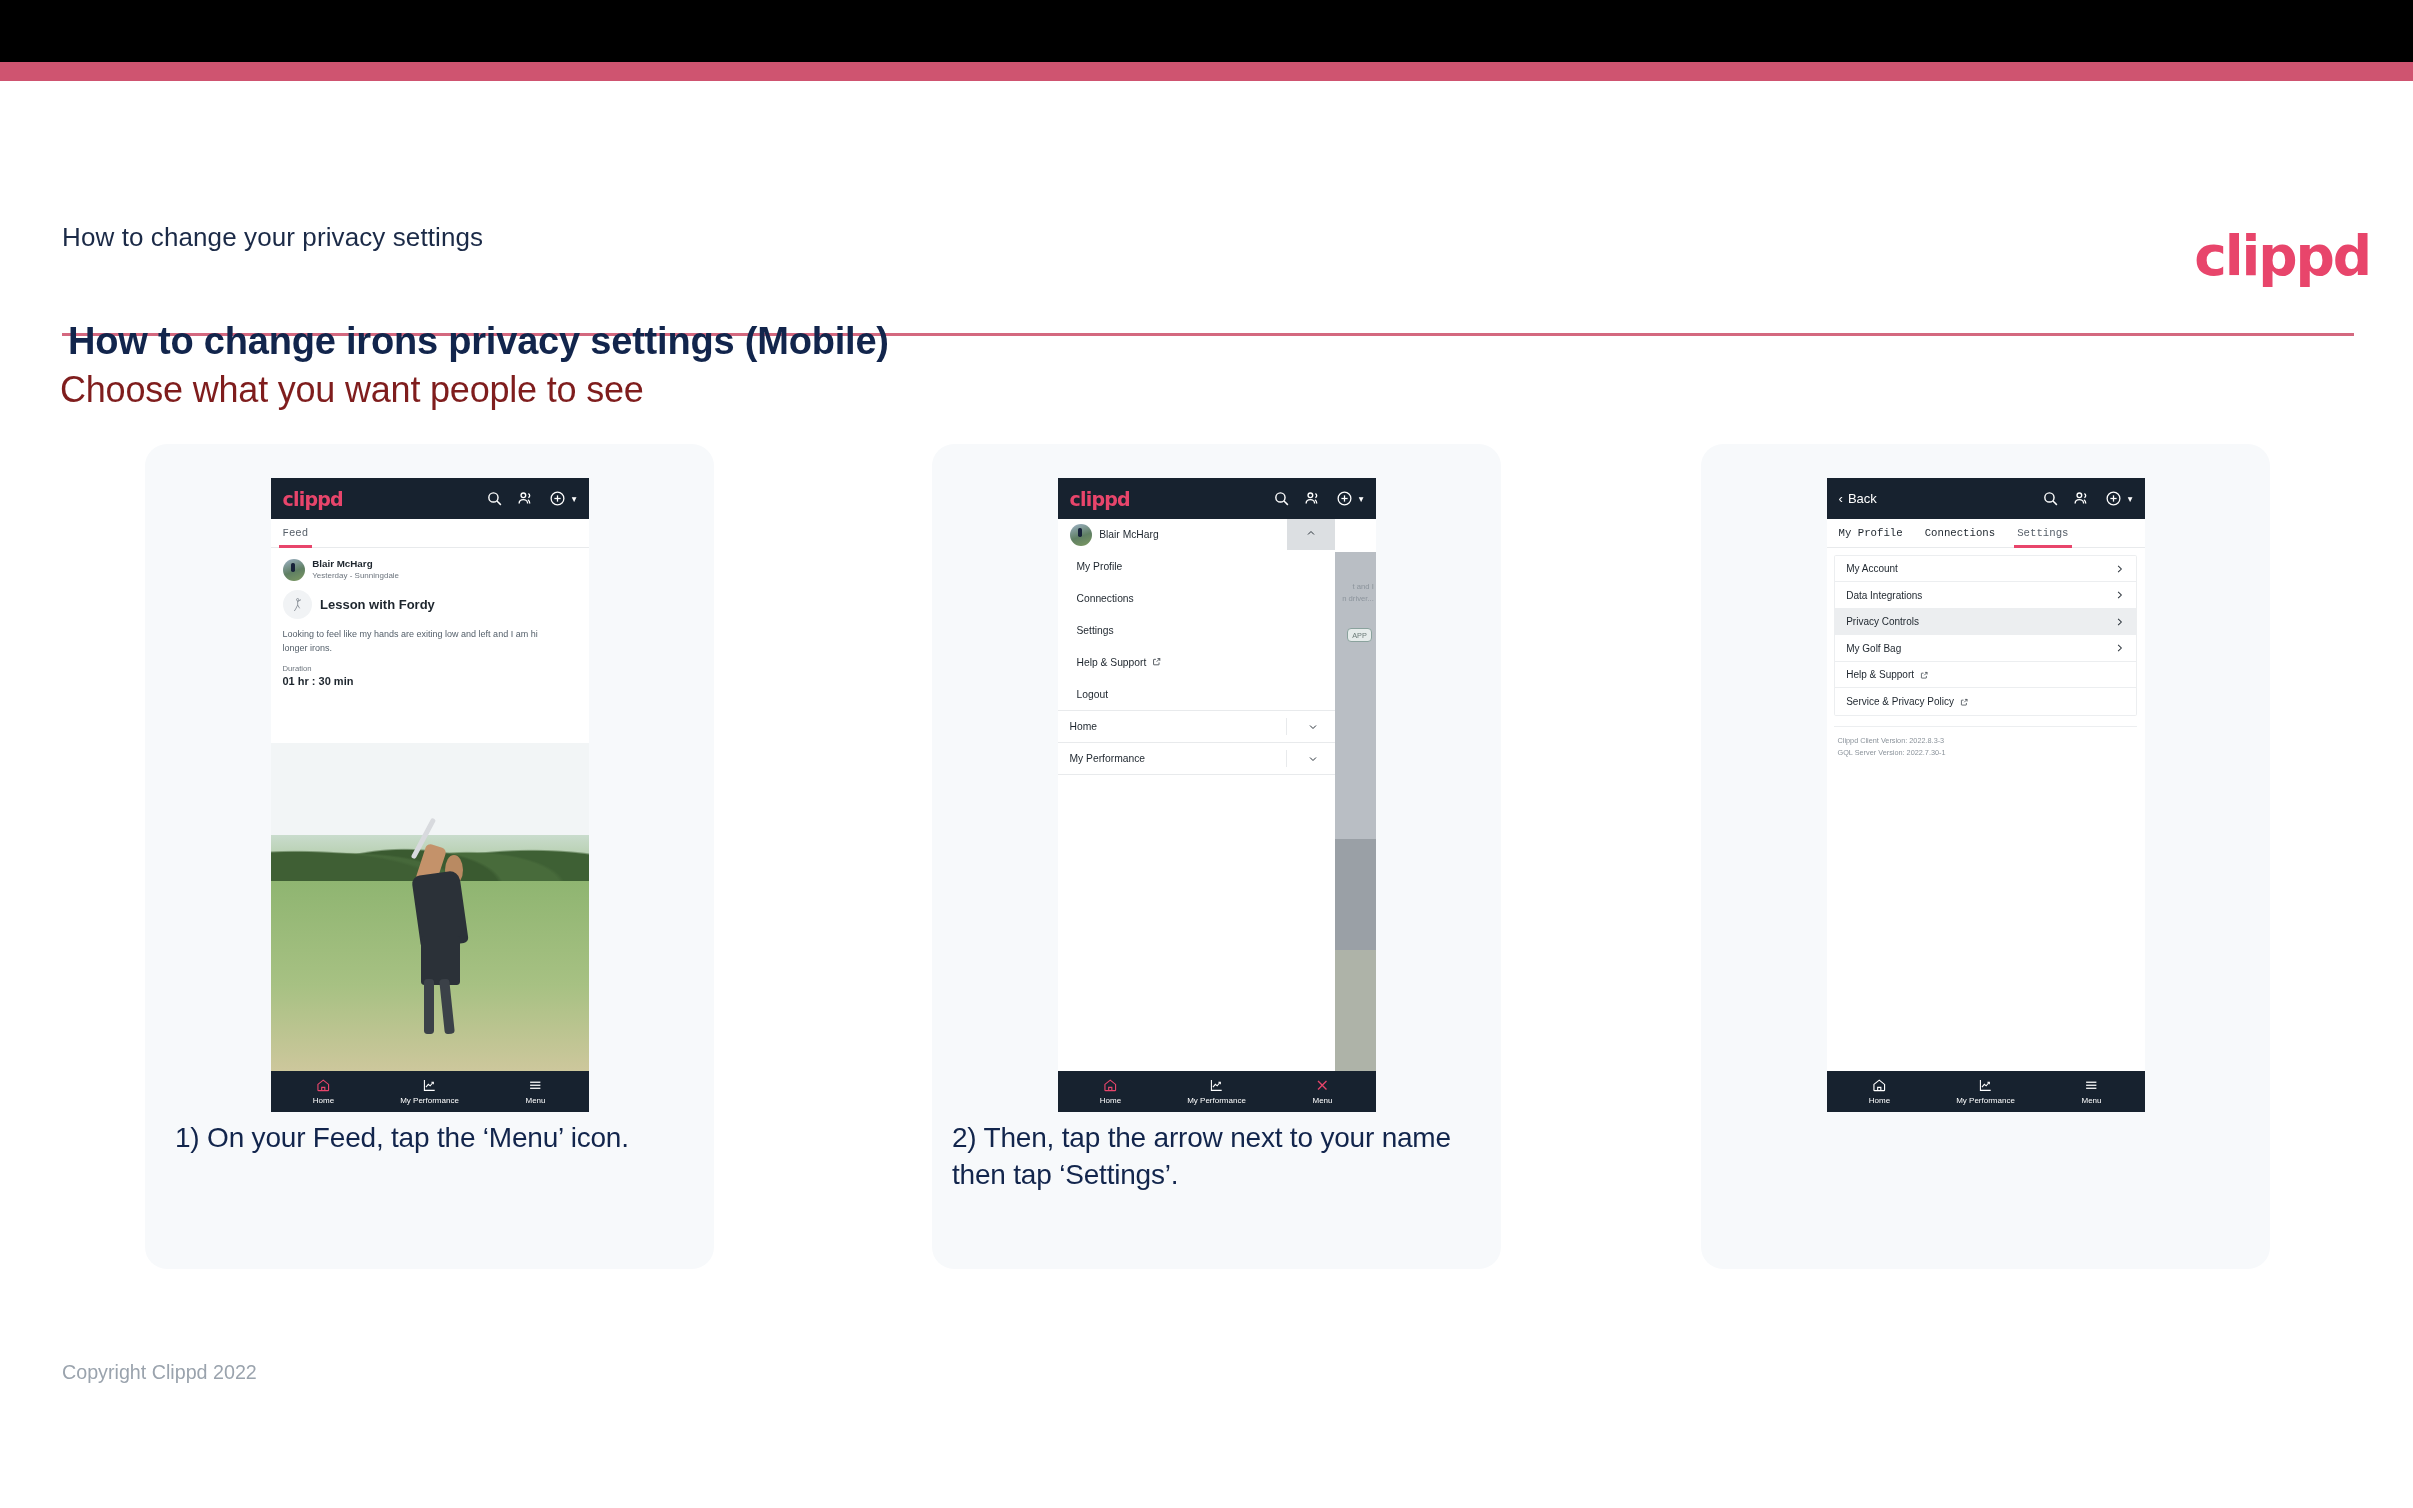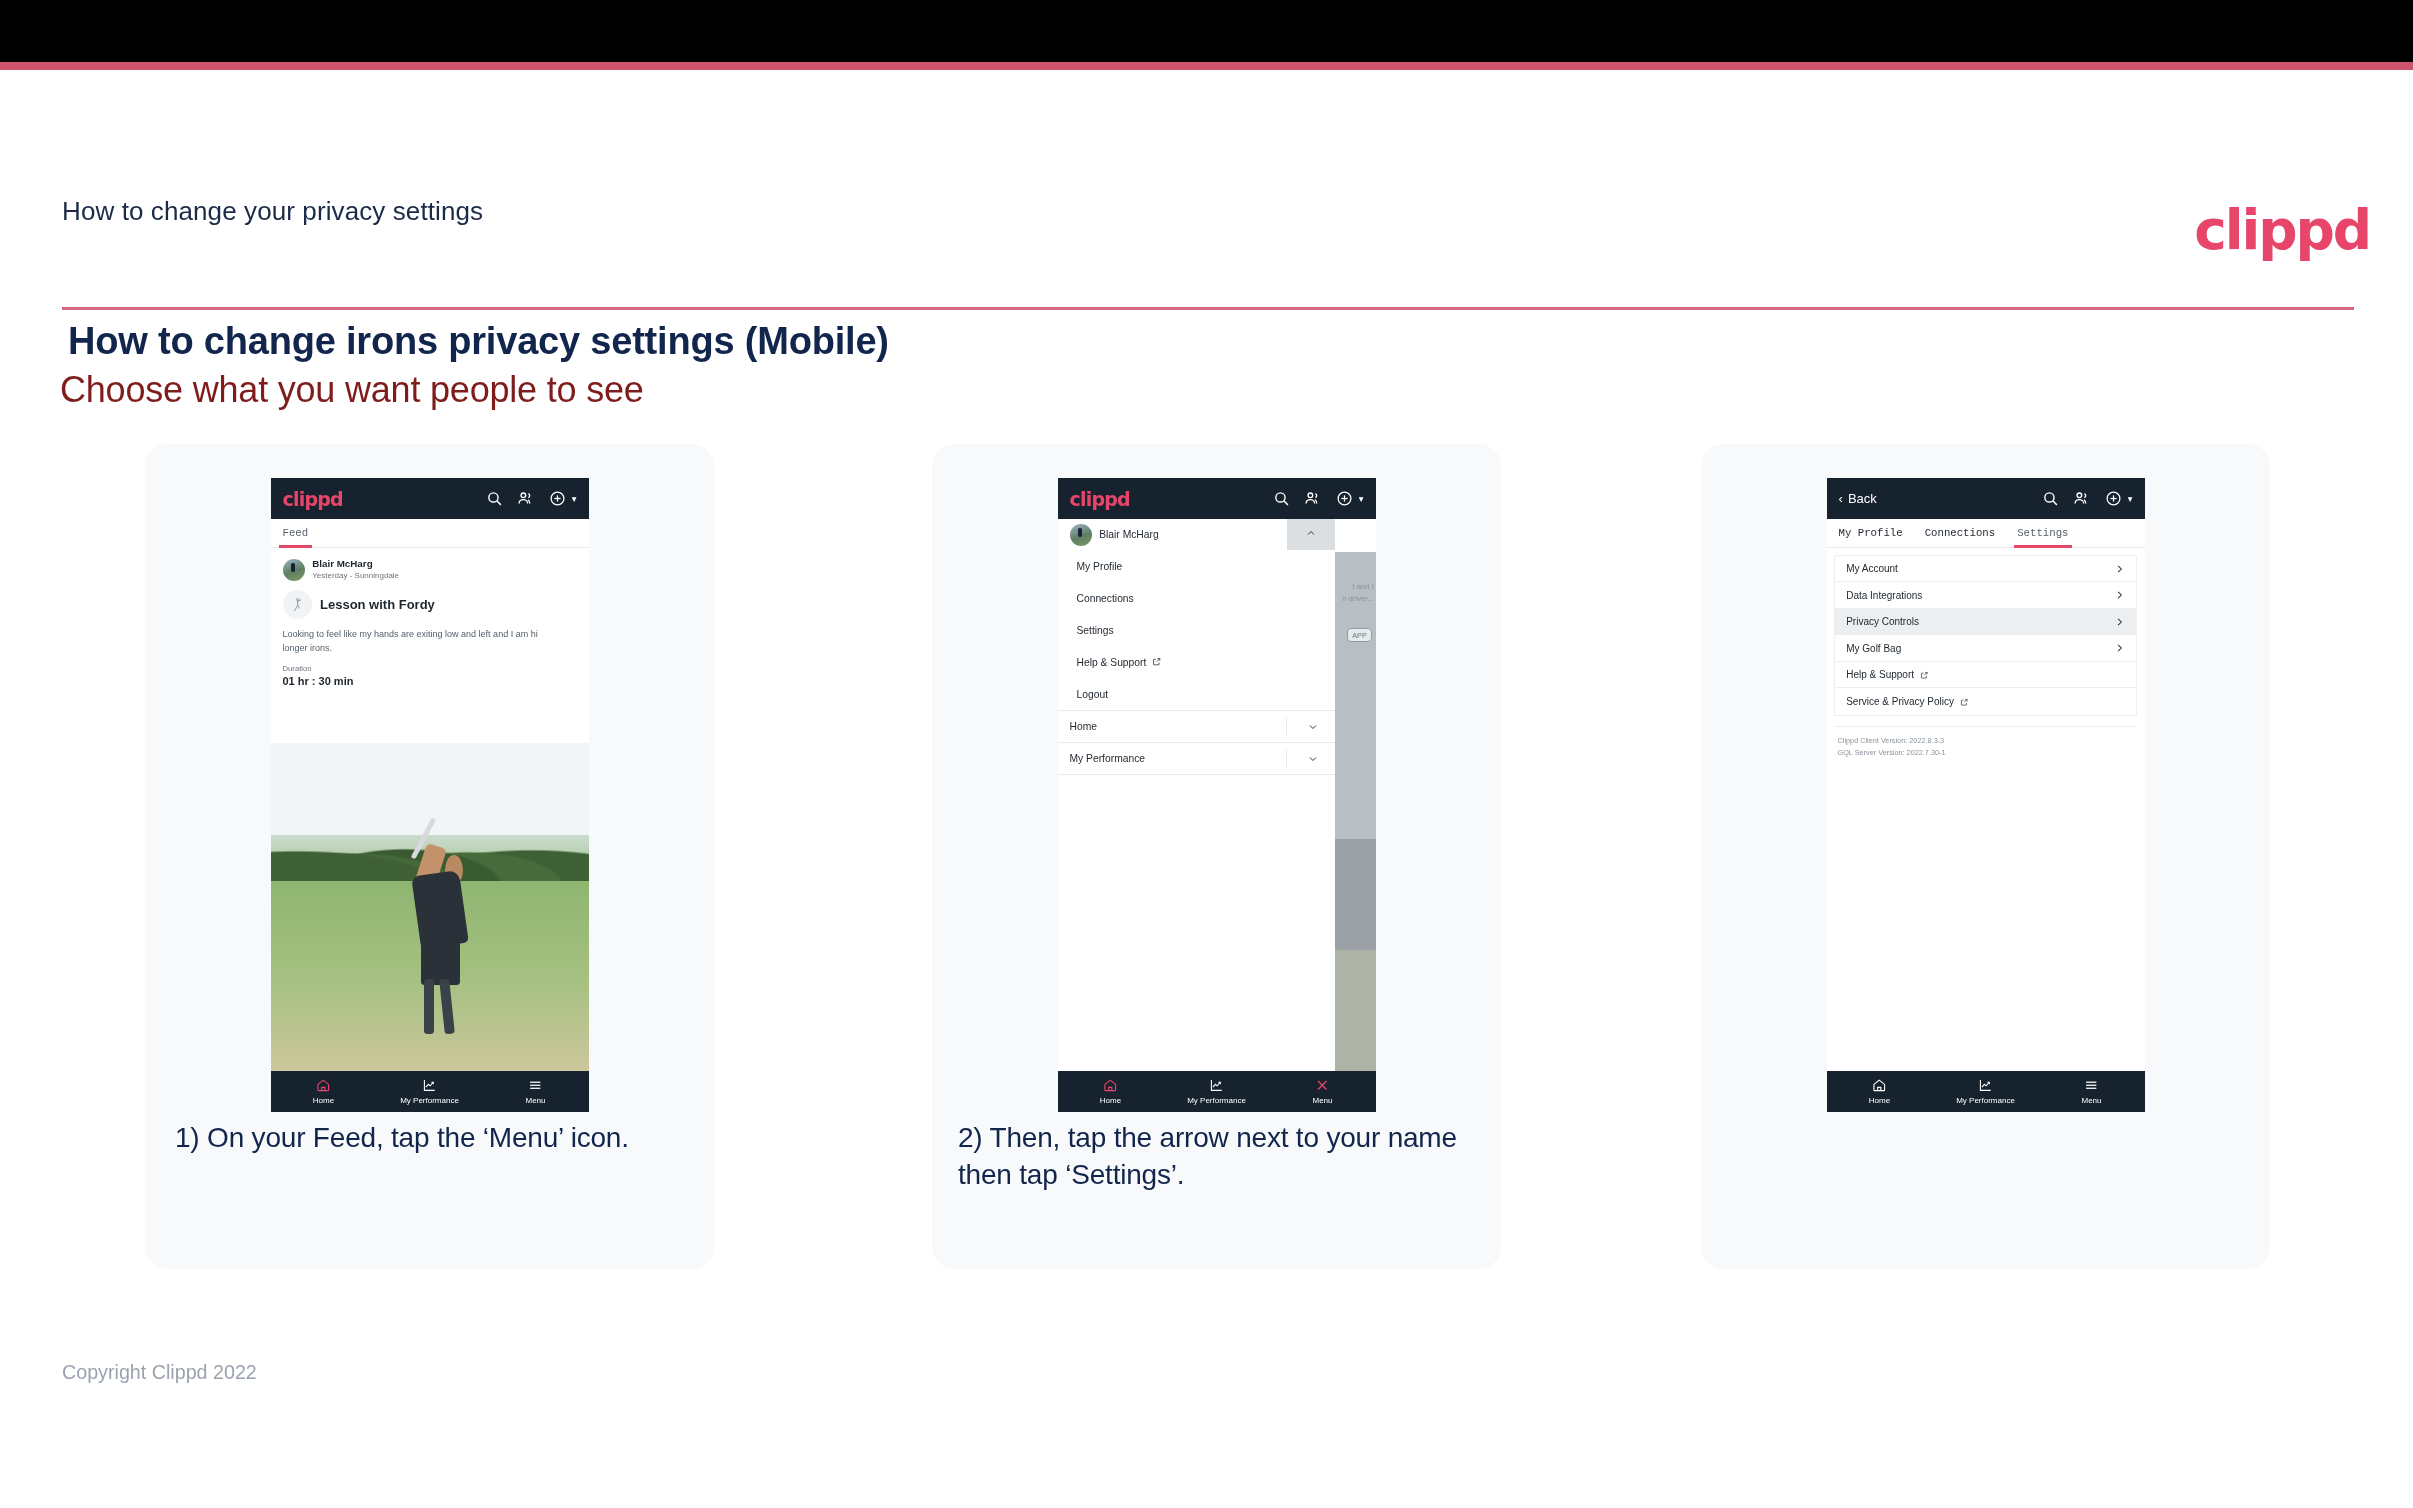--- a/index.html
+++ b/index.html
@@ -9,21 +9,21 @@
     font-family: "Liberation Sans", sans-serif;
     overflow: hidden;
   }
   .slide { position: relative; width: 2413px; height: 1508px; background:#fff; }
 
   
   .band-black { position:absolute; left:0; top:0; width:2413px; height:62px; background:#000; }
   .band-pink  { position:absolute; left:0; top:62px; width:2413px; height:19px; background:#cf5470; }
 
   
-  .header { position:absolute; left:0; top:70px; width:2413px; height:158px; background:#fff; }
+  .header { position:absolute; left:0; top:96px; width:2413px; height:158px; background:#fff; }
   .header-title {
     position:absolute; left:62px; top:126px;
     font-size:26px; font-weight:400; color:#1b2a47; letter-spacing:0.1px;
   }
   .logo {
     position:absolute; right:43px; top:128px;
     font-size:55px; font-weight:700; color:#e8456b;
     letter-spacing:-2.1px; font-family:"DejaVu Sans", sans-serif;
   }
   .header-rule {
@@ -482,21 +482,21 @@
               <svg viewBox="0 0 24 24" fill="none" stroke="#e8456b" stroke-width="2.2">
                   <line x1="5" y1="5" x2="19" y2="19"></line>
                   <line x1="19" y1="5" x2="5" y2="19"></line>
                 </svg>
             </span>
             <span class="bn-label">Menu</span>
           </div>
         </div>
 
       </div>
-      <div class="caption cap-2" style="position:absolute;left:26px;top:675px;width:530px;">2) Then, tap the arrow next to your name then tap ‘Settings’.</div>
+      <div class="caption cap-2" style="position:absolute;left:20px;top:675px;width:530px;">2) Then, tap the arrow next to your name then tap ‘Settings’.</div>
     </div>
 
     <div class="card card-3">
       <div class="phone phone-3">
 
         <div class="appbar">
           <div class="appbar-back">
             <span class="chev">‹</span>
             <span>Back</span>
           </div>

